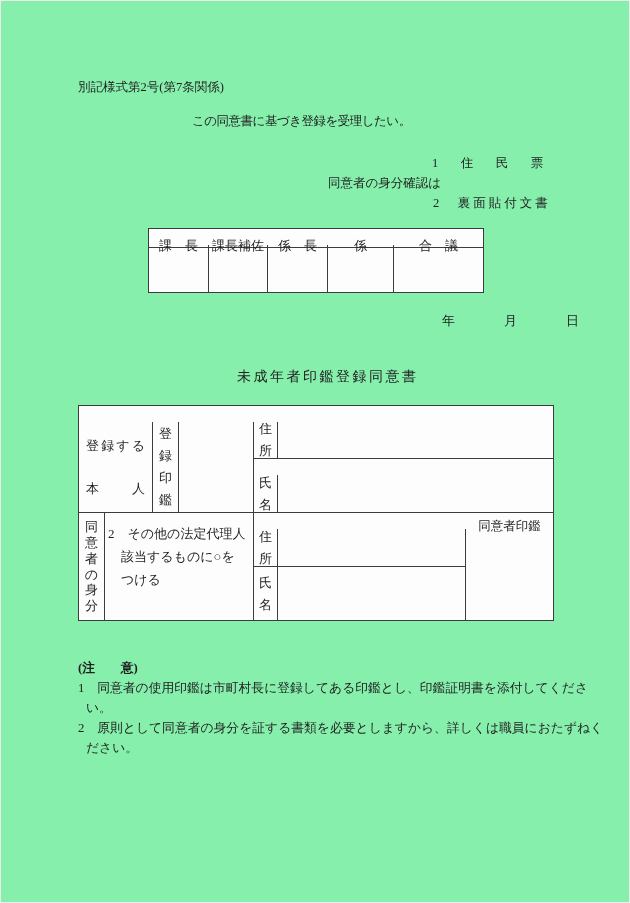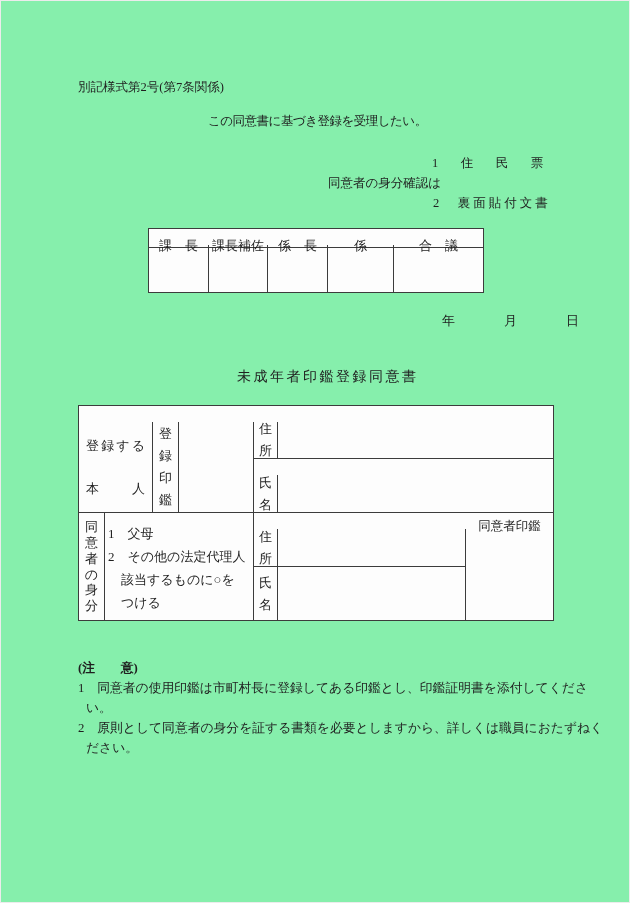--- a/index.html
+++ b/index.html
@@ -87,21 +87,21 @@
   
   .note-line { font-size:12.8px; }
 </style>
 </head>
 <body>
 
 <div class="page">
 
   <div class="abs" style="left:78px; top:80px;">別記様式第2号(第7条関係)</div>
 
-  <div class="abs" style="left:208px; top:114px; letter-spacing:-0.5px;">この同意書に基づき登録を受理したい。</div>
+  <div class="abs" style="left:192px; top:114px; letter-spacing:-0.5px;">この同意書に基づき登録を受理したい。</div>
 
   <div>
     <div class="abs opt-spaced" style="left:432px; top:156px;">1　住　民　票</div>
     <div class="abs" style="left:328px; top:176px;">同意者の身分確認は</div>
     <div class="abs opt-spaced2" style="left:433px; top:196px;">2　裏面貼付文書</div>
   </div>
 
   <div class="approval">
     <div class="cell br bb">課　長</div>
     <div class="cell br bb">課長補佐</div>
@@ -162,21 +162,20 @@
     <div class="c-status br vstack lh16">
         <span>同</span>
         <span>意</span>
         <span>者</span>
         <span>の</span>
         <span>身</span>
         <span>分</span>
       </div>
 
     <div class="c-options br">
-      <div>1　父母</div>
       <div>2　その他の法定代理人</div>
       <div class="cont">該当するものに○を</div>
       <div class="cont">つける</div>
     </div>
 
     <div class="c-addr-lab-b br bb vstack lh22">
         <span>住</span>
         <span>所</span>
       </div>
     <div class="c-addr-val-b br bb"></div>

